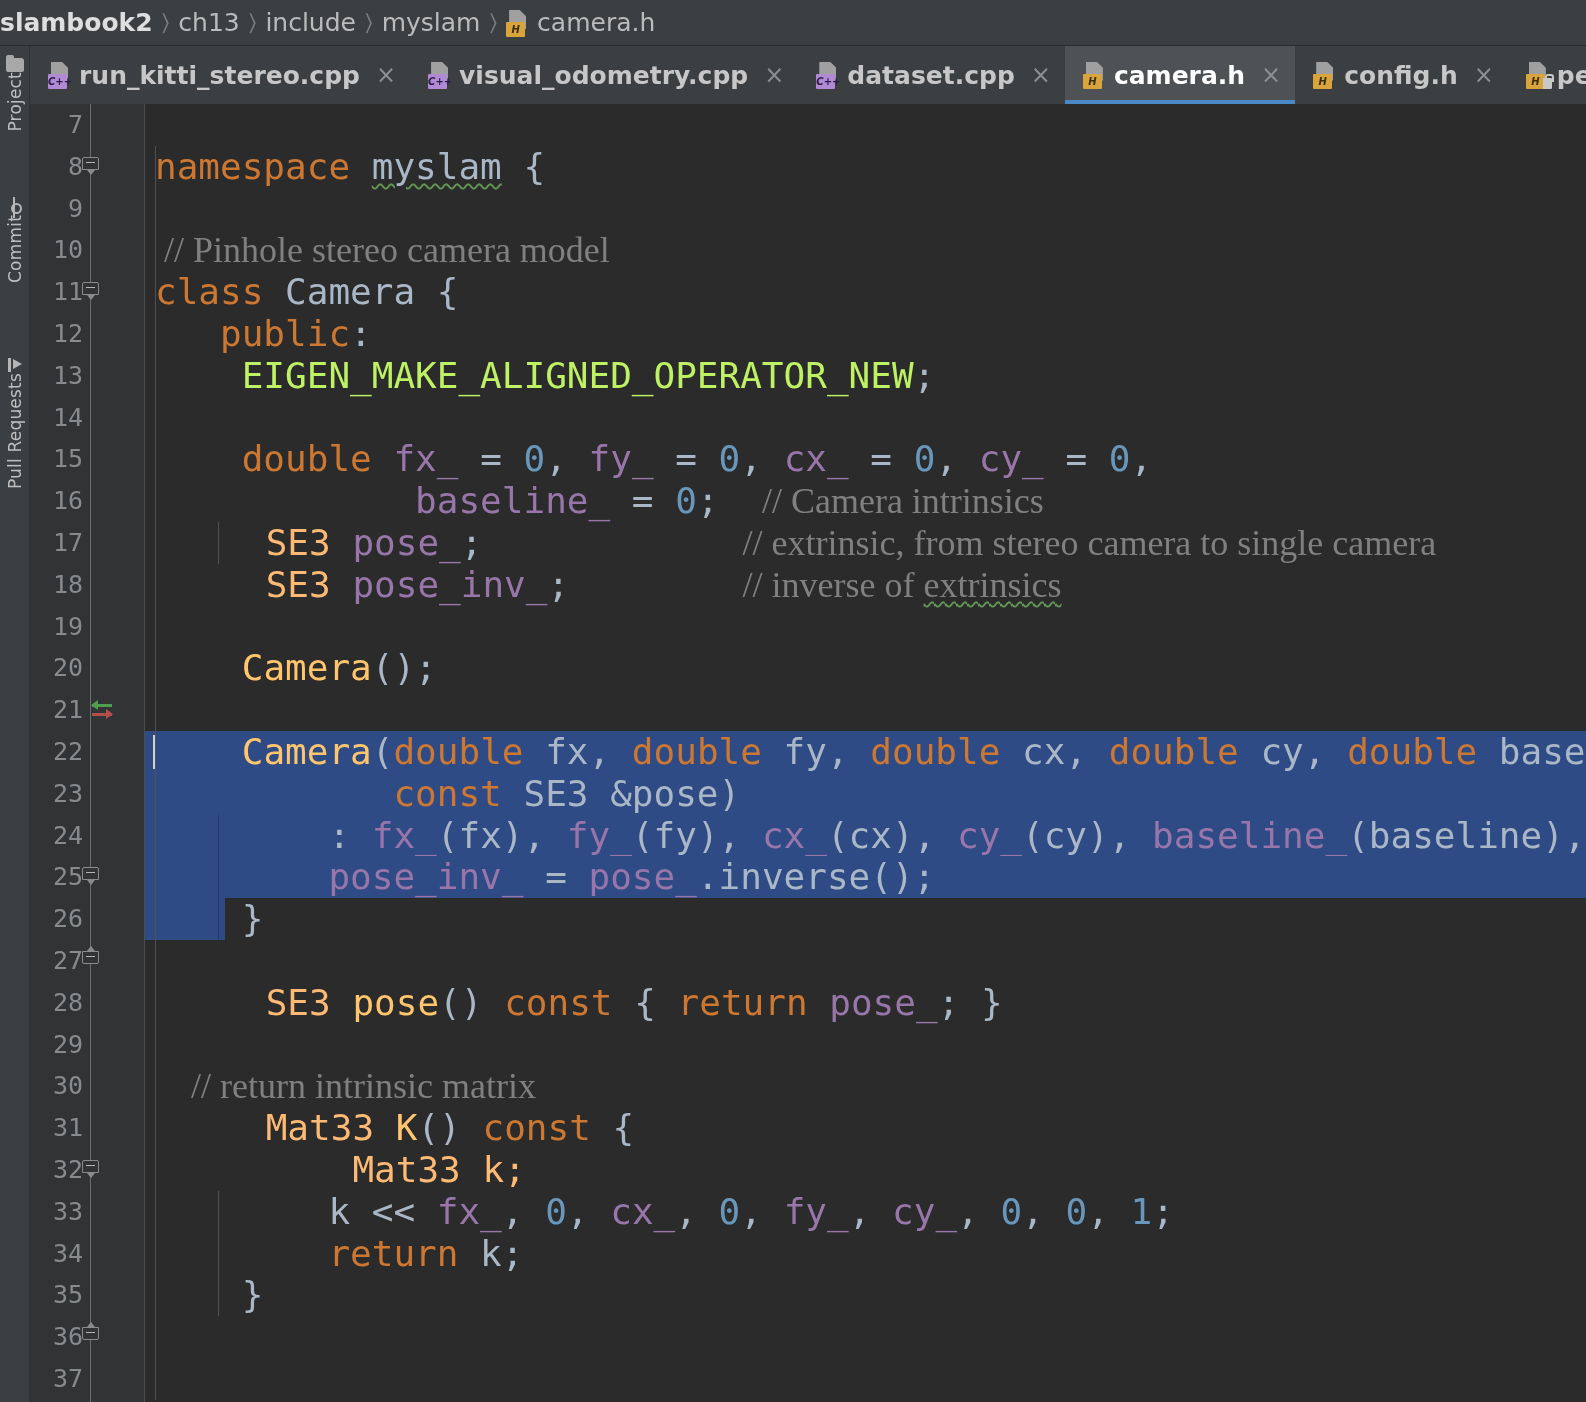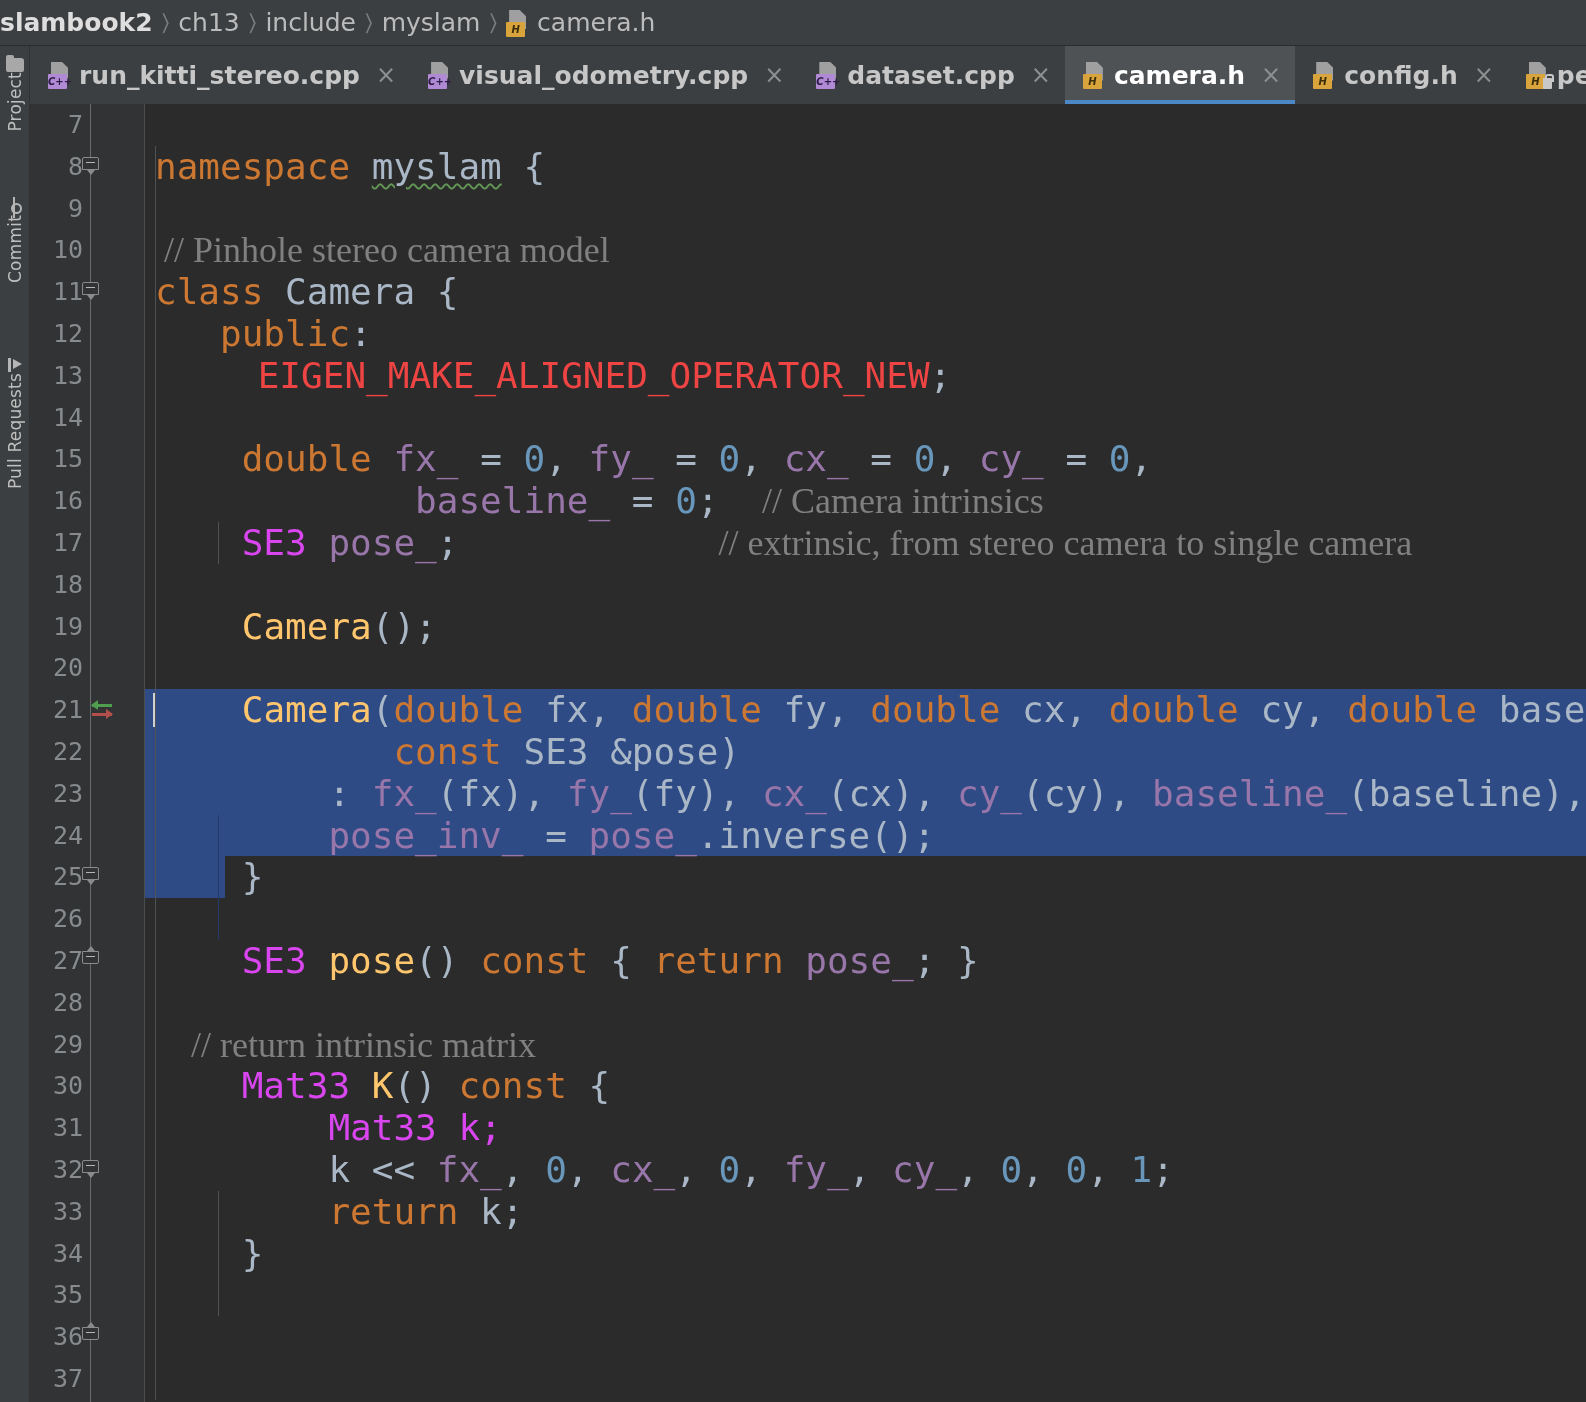--- a/index.html
+++ b/index.html
@@ -277,24 +277,24 @@
     color: #a9b7c6;
     padding-left: 10px;
     position: relative;
   }
   .cline.sel { background: #2f4b86; }
   .cline.sel-partial { background: linear-gradient(to right, #2f4b86 0 80px, transparent 80px); }
 
   .kw    { color: #cc7832; }
   .num   { color: #6897bb; }
   .cmt   { color: #808080; font-family: Liberation Serif, serif; }
-  .macro { color: #ef4444; margin-left: 16px; }
+  .macro { color: #bef264; }
   .fn    { color: #ffc66d; }
   .field { color: #9876aa; }
-  .type  { color: #d946ef; }
+  .type  { color: #fdba74; padding-left: 24px; }
   .plain { color: #a9b7c6; }
   .param { color: #a9b7c6; }
   .squig {
     text-decoration: underline wavy #629755;
     text-decoration-thickness: 1.5px;
     text-underline-offset: 4px;
   }
 
   .caret {
     position: absolute;
@@ -531,20 +531,21 @@
           <div class="cline"><span class="kw">namespace </span><span class="plain squig">myslam</span><span class="plain"> {</span></div>
           <div class="cline"> </div>
           <div class="cline"><span class="cmt"> // Pinhole stereo camera model</span></div>
           <div class="cline"><span class="kw">class </span><span class="plain">Camera</span><span class="plain"> {</span></div>
           <div class="cline"><span class="kw">   public</span><span class="plain">:</span></div>
           <div class="cline"><span class="macro">    EIGEN_MAKE_ALIGNED_OPERATOR_NEW</span><span class="plain">;</span></div>
           <div class="cline"> </div>
           <div class="cline"><span class="kw">    double </span><span class="field">fx_</span><span class="plain"> = </span><span class="num">0</span><span class="plain">, </span><span class="field">fy_</span><span class="plain"> = </span><span class="num">0</span><span class="plain">, </span><span class="field">cx_</span><span class="plain"> = </span><span class="num">0</span><span class="plain">, </span><span class="field">cy_</span><span class="plain"> = </span><span class="num">0</span><span class="plain">,</span></div>
           <div class="cline"><span class="plain">            </span><span class="field">baseline_</span><span class="plain"> = </span><span class="num">0</span><span class="plain">;  </span><span class="cmt">// Camera intrinsics</span></div>
           <div class="cline"><span class="type">    SE3 </span><span class="field">pose_</span><span class="plain">;            </span><span class="cmt">// extrinsic, from stereo camera to single camera</span></div>
+          <div class="cline"><span class="type">    SE3 </span><span class="field">pose_inv_</span><span class="plain">;        </span><span class="cmt">// inverse of </span><span class="cmt squig">extrinsics</span></div>
           <div class="cline"> </div>
           <div class="cline"><span class="plain">    </span><span class="fn">Camera</span><span class="plain">();</span></div>
           <div class="cline"> </div>
           <div class="cline sel"><span class="caret"></span><span class="plain">    </span><span class="fn">Camera</span><span class="plain">(</span><span class="kw">double </span><span class="param">fx, </span><span class="kw">double </span><span class="param">fy, </span><span class="kw">double </span><span class="param">cx, </span><span class="kw">double </span><span class="param">cy, </span><span class="kw">double </span><span class="param">baseline,</span></div>
           <div class="cline sel"><span class="plain">           </span><span class="kw">const </span><span class="param">SE3 &amp;pose)</span></div>
           <div class="cline sel"><span class="plain">        : </span><span class="field">fx_</span><span class="plain">(fx), </span><span class="field">fy_</span><span class="plain">(fy), </span><span class="field">cx_</span><span class="plain">(cx), </span><span class="field">cy_</span><span class="plain">(cy), </span><span class="field">baseline_</span><span class="plain">(baseline), </span><span class="field">pose_</span><span class="plain">(pose) {</span></div>
           <div class="cline sel"><span class="plain">        </span><span class="field">pose_inv_</span><span class="plain"> = </span><span class="field">pose_</span><span class="plain">.inverse();</span></div>
           <div class="cline sel-partial"><span class="plain">    }</span></div>
           <div class="cline"> </div>
           <div class="cline"><span class="type">    SE3 </span><span class="fn">pose</span><span class="plain">() </span><span class="kw">const </span><span class="plain">{ </span><span class="kw">return </span><span class="field">pose_</span><span class="plain">; }</span></div>

